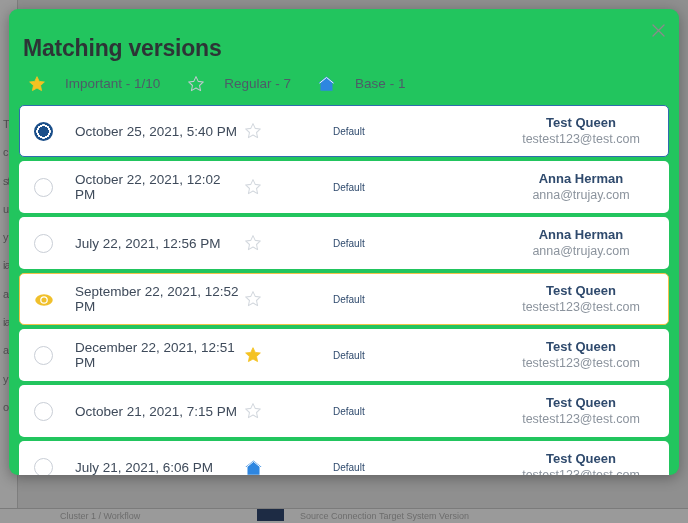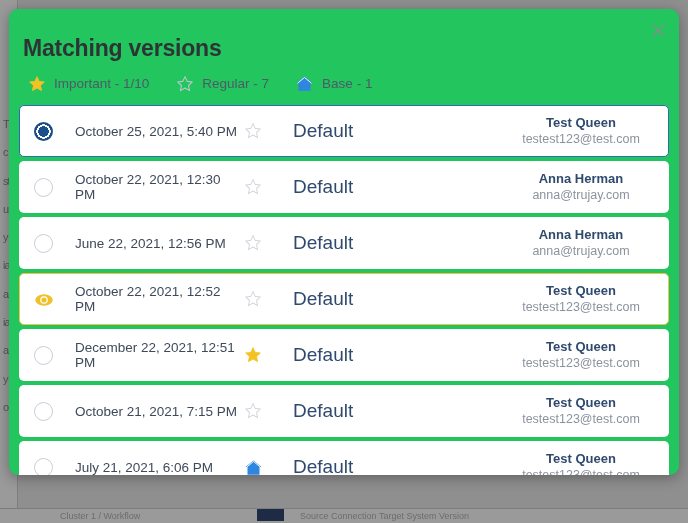--- a/index.html
+++ b/index.html
@@ -126,20 +126,21 @@
     height: 19px;
     display: flex;
     align-items: center;
     justify-content: center;
     margin-right: 8px;
     flex: none;
   }
   .legend-item .lgd-label {
     font-size: 13.5px;
     color: #4e5b68;
+    margin-left: 11px;
   }
 
   
   .version-list {
     margin: 12px 10px 0 10px;
   }
   .version-row {
     display: flex;
     align-items: center;
     height: 52px;
@@ -189,23 +190,24 @@
     width: 20px;
     height: 20px;
     flex: none;
     display: flex;
     align-items: center;
     justify-content: center;
     margin-right: 30px;
     cursor: pointer;
   }
   .row-label {
-    font-size: 19px;
+    font-size: 10px;
     color: #2f4a6d;
     flex: 1 1 auto;
+    margin-left: 40px;
   }
   .row-user {
     text-align: center;
     flex: none;
     min-width: 150px;
   }
   .row-user .u-name {
     font-size: 13px;
     color: #2f4a6d;
     font-weight: 600;
@@ -297,55 +299,55 @@
   </svg>
 </span>
         <span class="row-label">Default</span>
         <div class="row-user">
           <div class="u-name">Test Queen</div>
           <div class="u-mail">testest123@test.com</div>
         </div>
       </div>
       <div class="version-row row-gap">
         <span class="radio"></span>
-        <span class="row-date">October 22, 2021, 12:30 PM</span>
+        <span class="row-date">October 22, 2021, 12:02 PM</span>
         <span class="row-star">
   <svg width="18" height="18" viewBox="0 0 24 24" aria-hidden="true">
     <path d="M12 2.2l2.95 6.3 6.85.78-5.1 4.72 1.4 6.8L12 17.4l-6.1 3.4 1.4-6.8-5.1-4.72 6.85-.78z" fill="none" stroke="#d3d8de" stroke-width="1.4" stroke-linejoin="round"></path>
   </svg>
 </span>
         <span class="row-label">Default</span>
         <div class="row-user">
           <div class="u-name">Anna Herman</div>
           <div class="u-mail">anna@trujay.com</div>
         </div>
       </div>
       <div class="version-row row-gap">
         <span class="radio"></span>
-        <span class="row-date">June 22, 2021, 12:56 PM</span>
+        <span class="row-date">July 22, 2021, 12:56 PM</span>
         <span class="row-star">
   <svg width="18" height="18" viewBox="0 0 24 24" aria-hidden="true">
     <path d="M12 2.2l2.95 6.3 6.85.78-5.1 4.72 1.4 6.8L12 17.4l-6.1 3.4 1.4-6.8-5.1-4.72 6.85-.78z" fill="none" stroke="#d3d8de" stroke-width="1.4" stroke-linejoin="round"></path>
   </svg>
 </span>
         <span class="row-label">Default</span>
         <div class="row-user">
           <div class="u-name">Anna Herman</div>
           <div class="u-mail">anna@trujay.com</div>
         </div>
       </div>
       <div class="version-row row-gap previewing">
         <span class="radio preview">
   <svg width="20" height="20" viewBox="0 0 24 24" aria-hidden="true">
     <ellipse cx="12" cy="12" rx="10.5" ry="7" fill="#f0c02c"></ellipse>
     <circle cx="12" cy="12" r="4.6" fill="#ffffff"></circle>
     <circle cx="12" cy="12" r="3.1" fill="#f0c02c"></circle>
   </svg>
 </span>
-        <span class="row-date">October 22, 2021, 12:52 PM</span>
+        <span class="row-date">September 22, 2021, 12:52 PM</span>
         <span class="row-star">
   <svg width="18" height="18" viewBox="0 0 24 24" aria-hidden="true">
     <path d="M12 2.2l2.95 6.3 6.85.78-5.1 4.72 1.4 6.8L12 17.4l-6.1 3.4 1.4-6.8-5.1-4.72 6.85-.78z" fill="none" stroke="#d3d8de" stroke-width="1.4" stroke-linejoin="round"></path>
   </svg>
 </span>
         <span class="row-label">Default</span>
         <div class="row-user">
           <div class="u-name">Test Queen</div>
           <div class="u-mail">testest123@test.com</div>
         </div>

